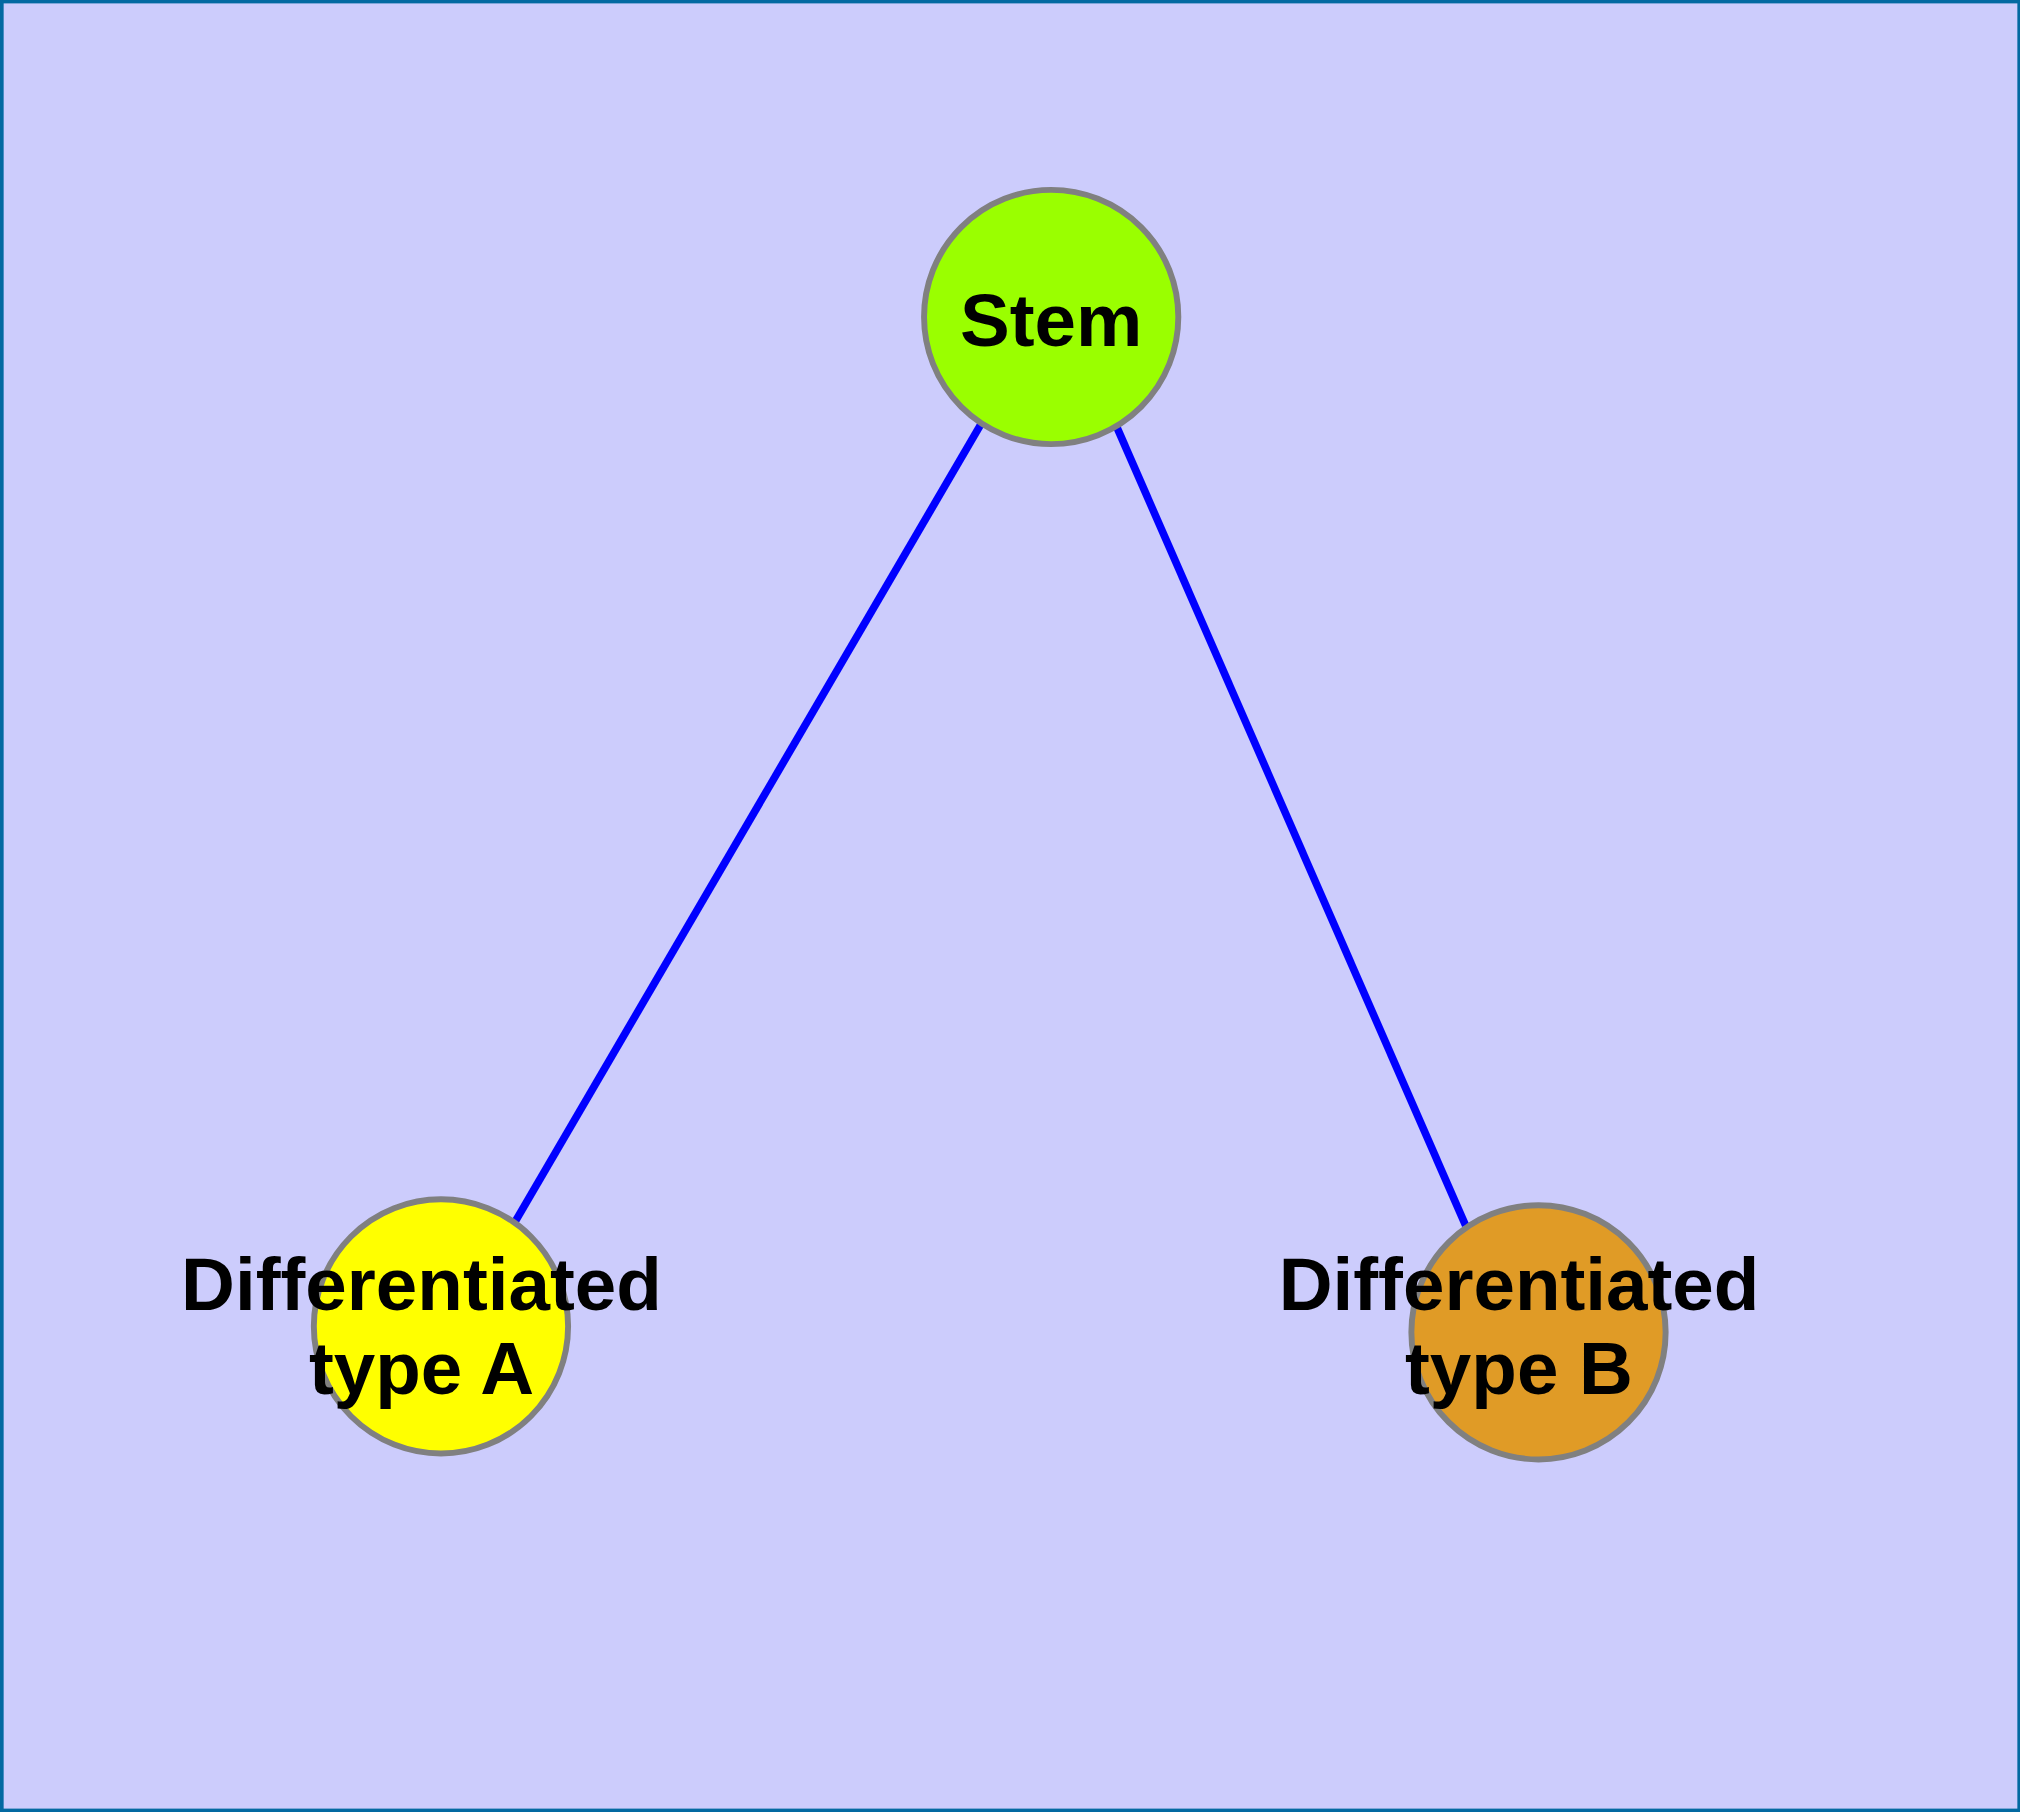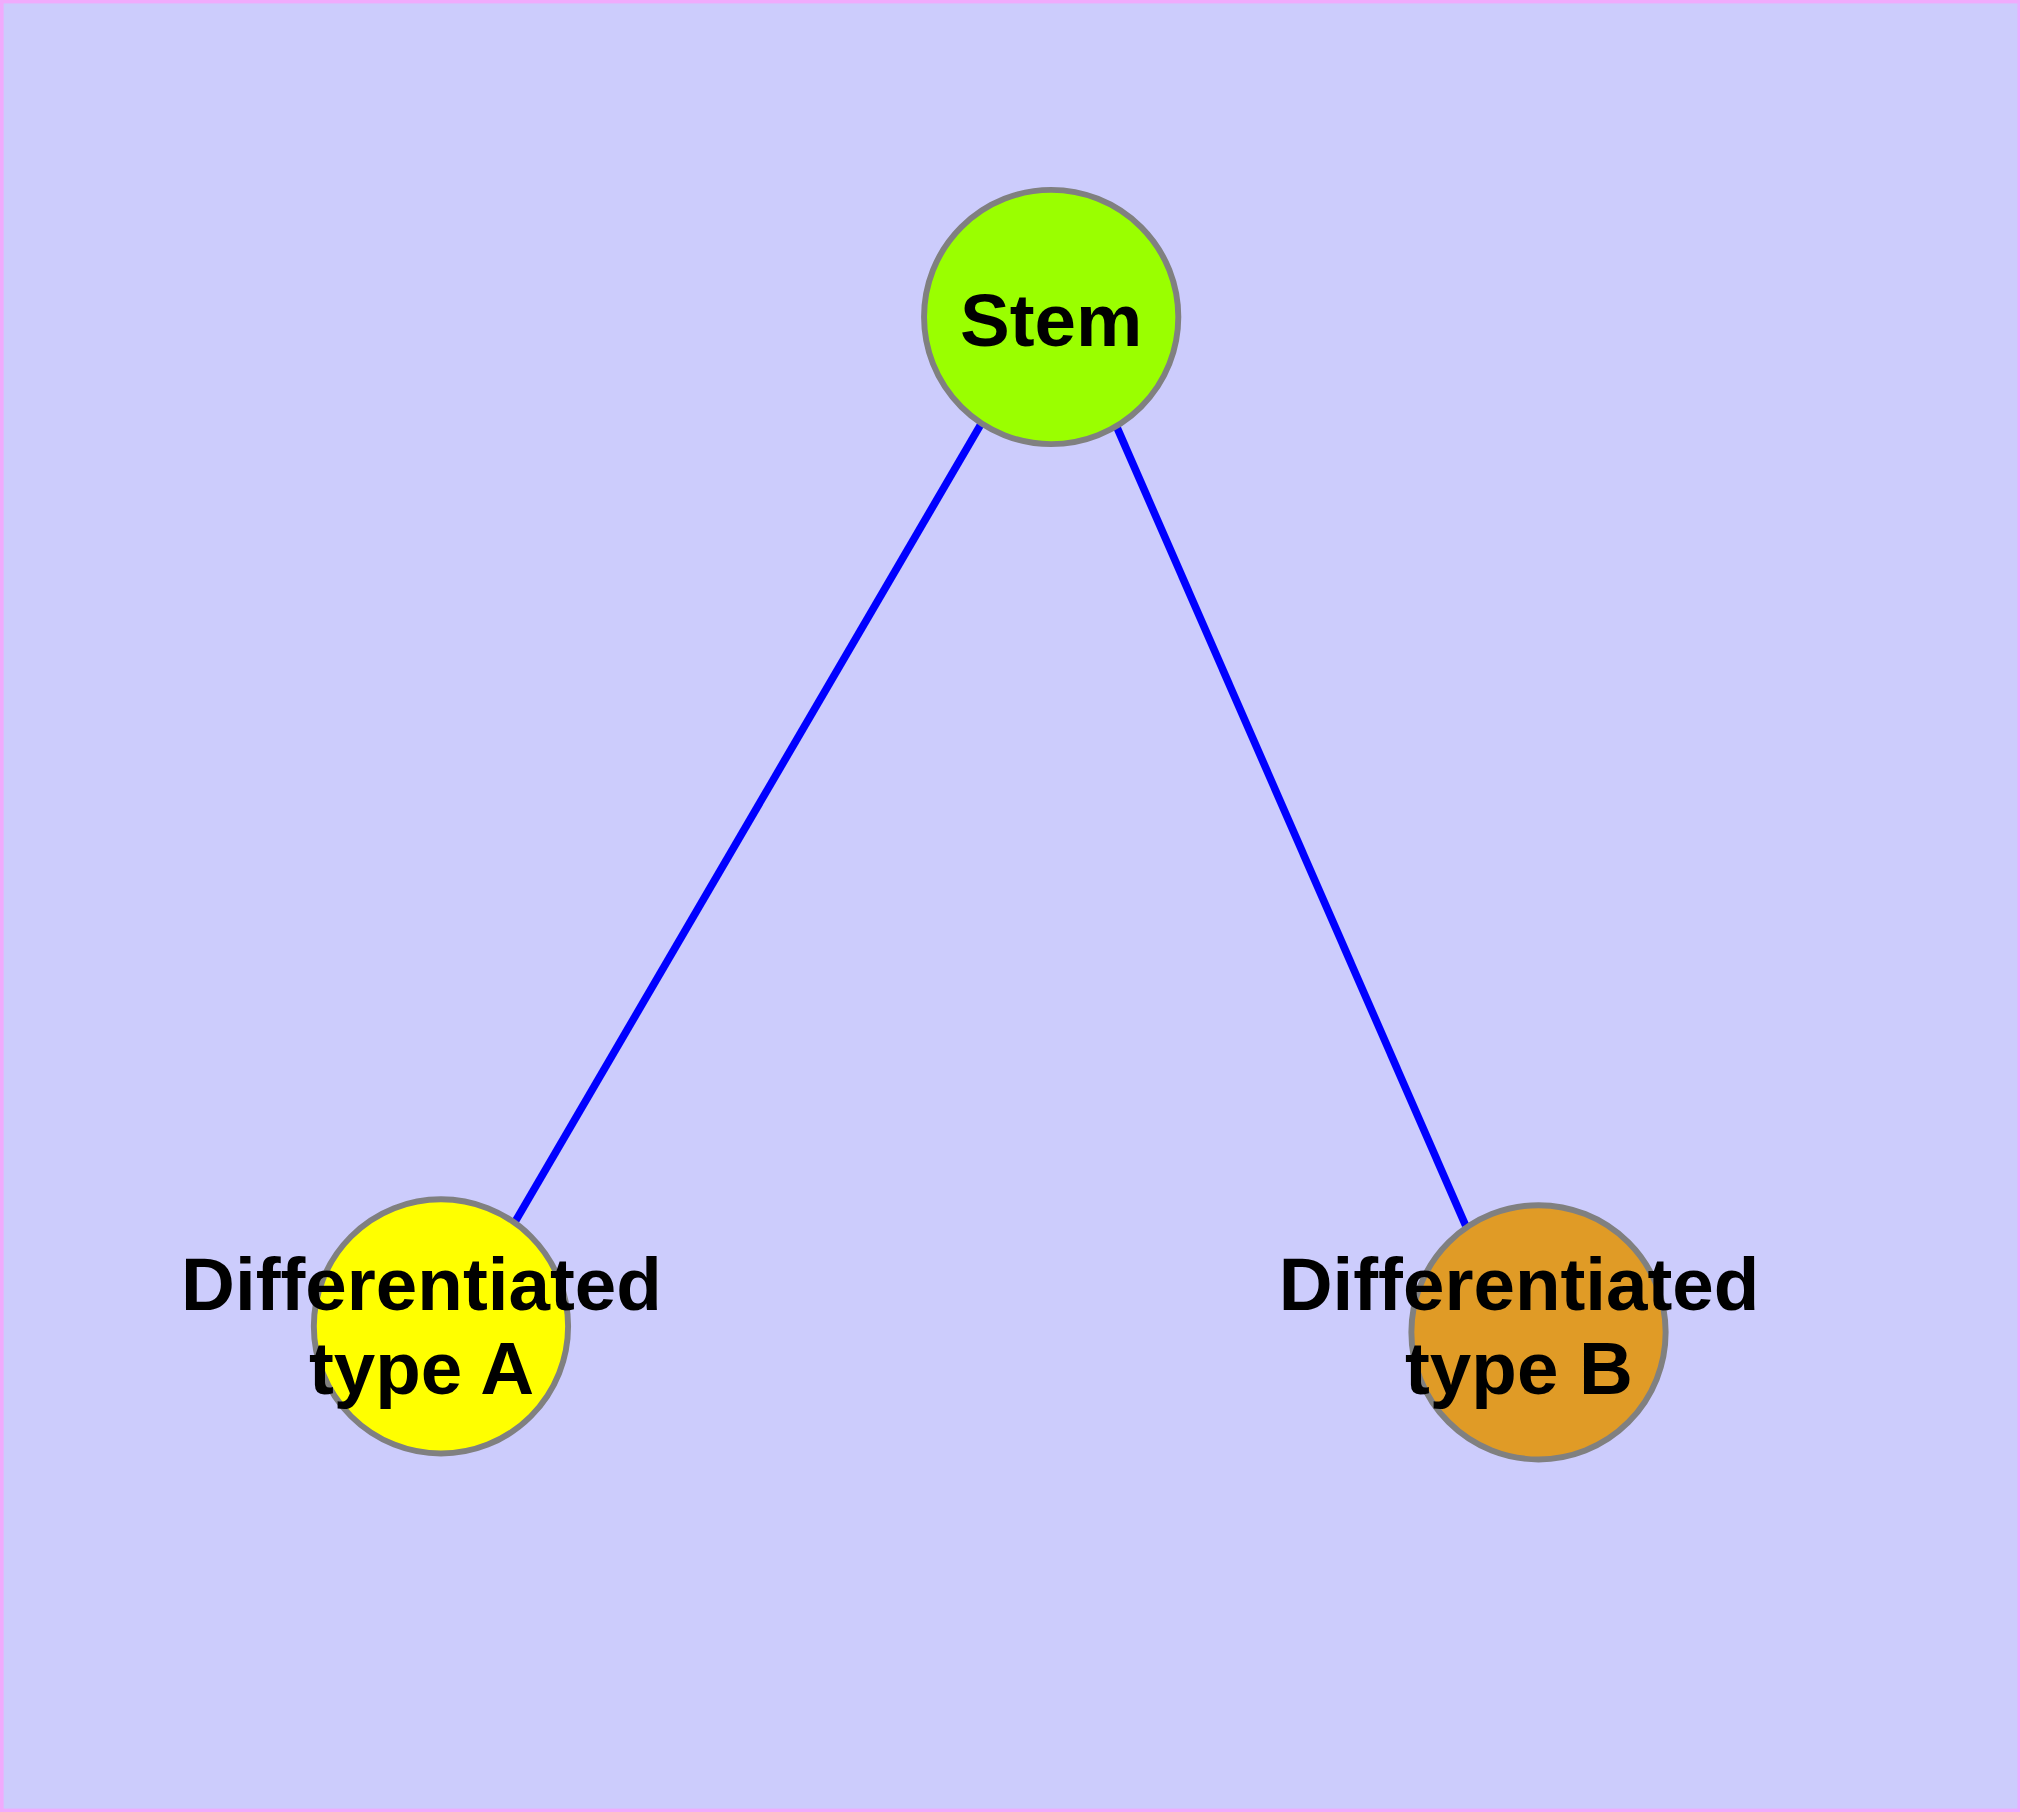--- a/index.html
+++ b/index.html
@@ -27,21 +27,21 @@
     font-family: "Liberation Sans", sans-serif;
     font-weight: bold;
     fill: #000000;
     text-anchor: middle;
     dominant-baseline: alphabetic;
   }
 </style>
 </head>
 <body>
 
-<div id="canvas-root" style="width: 2021px; height: 1812px; background: #f0abfc;">
+<div id="canvas-root" style="width: 2021px; height: 1812px; background: #0369a1;">
   <svg id="graph-svg" viewBox="0 0 2384 2138" xmlns="http://www.w3.org/2000/svg">
 
     <rect id="bg-rect" x="4" y="4" width="2376" height="2130" fill="#ccccfc"></rect>
 
     <g id="edges-layer">
         <line x1="1158" y1="499" x2="606" y2="1444" stroke="#0000ff" stroke-width="9" stroke-linecap="butt"></line>
         <line x1="1314" y1="496" x2="1729" y2="1446" stroke="#0000ff" stroke-width="9" stroke-linecap="butt"></line>
       </g>
     <g id="nodes-layer">
         <circle cx="1240" cy="374" r="150" fill="#9aff00" stroke="#808080" stroke-width="7"></circle>

